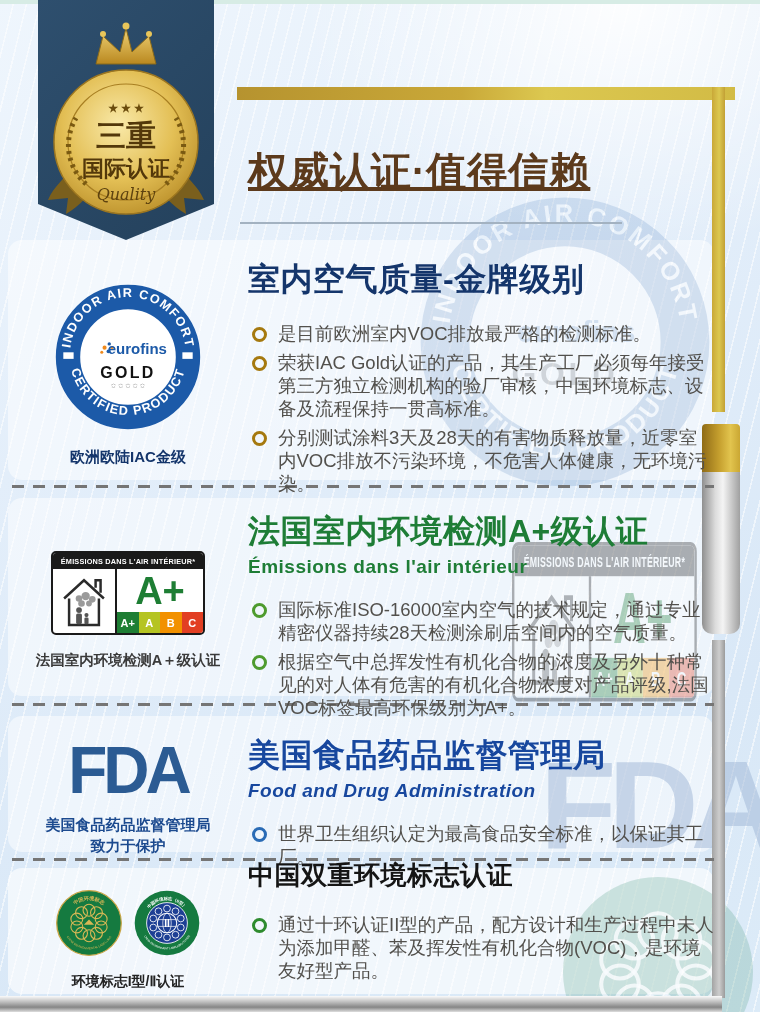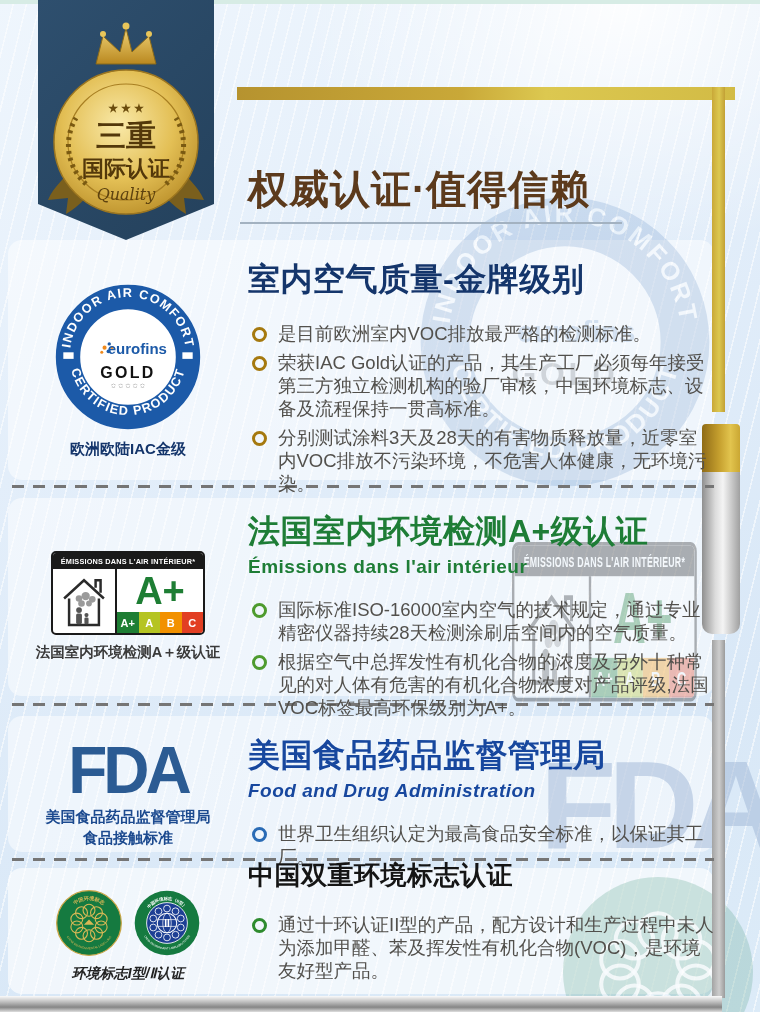--- a/index.html
+++ b/index.html
@@ -40,22 +40,22 @@
      background:repeating-linear-gradient(90deg,#757575 0 12px,transparent 12px 21px);}
   .d1{top:485px;} .d2{top:703px;} .d3{top:858px;}
 
   
   .pennant{left:38px;top:0;width:176px;height:240px;z-index:4;
      background:linear-gradient(135deg,#2e4f6e,#24415c);
      clip-path:polygon(0 0,100% 0,100% 85%,50% 100%,0 85%);}
   .pennant svg{position:absolute;left:8px;top:14px;}
 
   
-  .page-title{left:248px;top:162px;z-index:5;margin:0;font-size:40px;font-weight:800;
-     color:#5c3a1c;letter-spacing:1px;position:absolute;}
+  .page-title{left:248px;top:144px;z-index:5;margin:0;font-size:40px;font-weight:800;
+     color:#5c3a1c;letter-spacing:1px;position:absolute;text-decoration:underline;}
   .title-underline{left:240px;top:222px;width:382px;height:2px;background:#a3b2c1;z-index:5;}
 
   
   .wm{z-index:2;}
   .wm-eurofins{left:415px;top:192px;width:300px;opacity:.14;}
   .wm-aplus{left:512px;top:542px;width:150px;opacity:.32;transform:scale(1.2,1.9);transform-origin:top left;}
   .wm-fda{left:540px;top:742px;font-size:125px;font-weight:800;color:#9fb6d6;opacity:.5;
      letter-spacing:-8px;line-height:1;}
   .wm-tenring{left:558px;top:872px;width:200px;opacity:.5;}
 
@@ -68,24 +68,24 @@
      color:#52504c;margin-bottom:6px;}
   .text-col li::before{content:"";position:absolute;left:4px;top:5px;width:9px;height:9px;
      border-radius:50%;border:3px solid #a5790f;background:transparent;}
   .s1 h2,.s1 h3{color:#14356b;}
   .s2 h2,.s2 h3{color:#1e7d36;} .s2 li::before{border-color:#4e9b2e;}
   .s3 h2,.s3 h3{color:#17479e;} .s3 li::before{border-color:#2a6bb5;}
   .s4 h2{color:#151515;font-size:26px;} .s4 li::before{border-color:#2e8b2e;}
 
   
   .badge-col{left:0;width:256px;text-align:center;z-index:5;position:absolute;}
-  .badge-caption{font-weight:800;font-size:15px;color:#14356b;margin-top:4px;}
+  .badge-caption{font-weight:800;font-size:15px;color:#14356b;margin-top:12px;}
   .caption-dark{color:#3a3a3a;font-size:14.5px;}
   .caption-blue{color:#1c4a8f;line-height:21px;}
-  .caption-black{color:#222;font-size:14px;font-style:italic;}
+  .caption-black{color:#222;font-size:14px;}
 
   
   .aplus-label{width:150px;border:2px solid #1a1a1a;border-radius:5px;background:#fff;
      overflow:hidden;display:inline-block;text-align:left;}
   .aplus-header{background:#1a1a1a;color:#fff;font-size:7.3px;font-weight:700;text-align:center;
      letter-spacing:.2px;padding:4px 0 3px;}
   .aplus-body{display:flex;height:64px;}
   .aplus-house{width:62px;border-right:2px solid #1a1a1a;display:flex;align-items:center;justify-content:center;}
   .aplus-right{width:86px;display:flex;flex-direction:column;}
   .aplus-grade{flex:1;display:flex;align-items:center;justify-content:center;
@@ -315,21 +315,21 @@
     <ul>
       <li>国际标准ISO-16000室内空气的技术规定，通过专业精密仪器持续28天检测涂刷后空间内的空气质量。</li>
       <li>根据空气中总挥发性有机化合物的浓度及另外十种常见的对人体有危害的有机化合物浓度对产品评级,法国VOC标签最高环保级别为A+。</li>
     </ul>
   </section>
 
   <div class="badge-col" style="top:738px;">
     <span class="fda-logo">FDA</span>
     <div class="badge-caption caption-blue">
       <div>美国食品药品监督管理局</div>
-      <div>食品接触标准</div>
+      <div>致力于保护</div>
     </div>
   </div>
   <section class="text-col s3" style="top:734px;">
     <h2>美国食品药品监督管理局</h2>
     <h3>Food and Drug Administration</h3>
     <ul>
       <li>世界卫生组织认定为最高食品安全标准，以保证其工厂。</li>
     </ul>
   </section>
 

